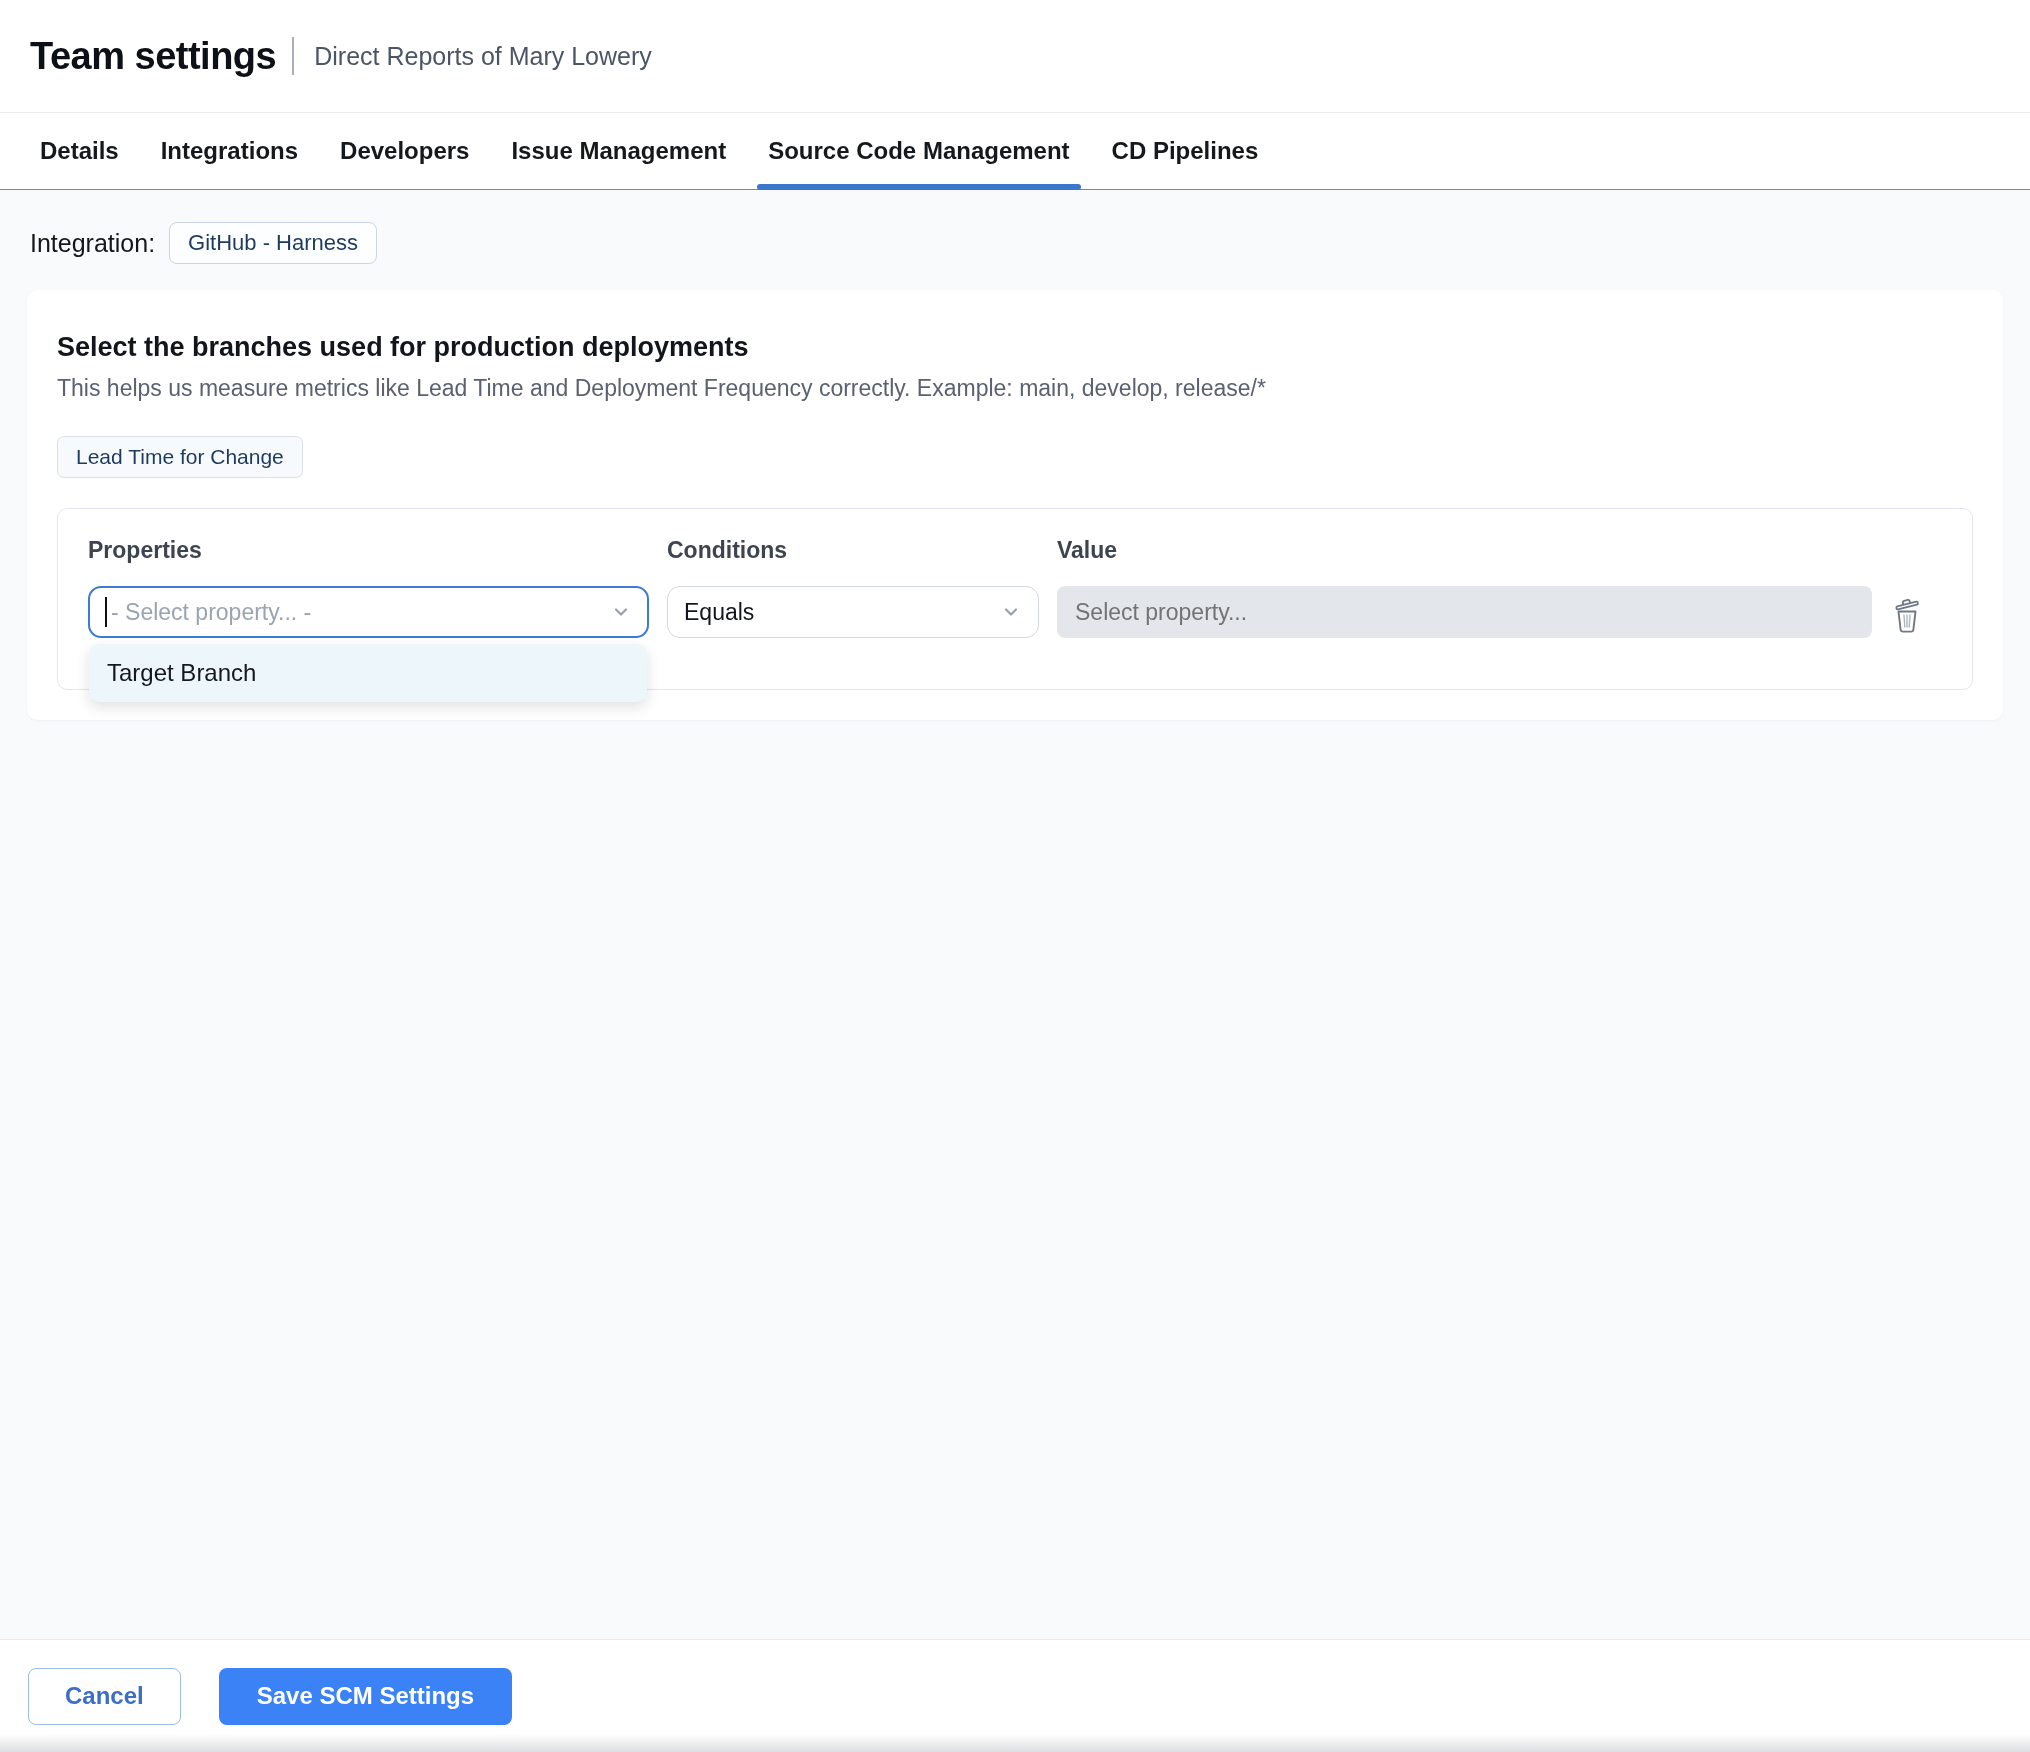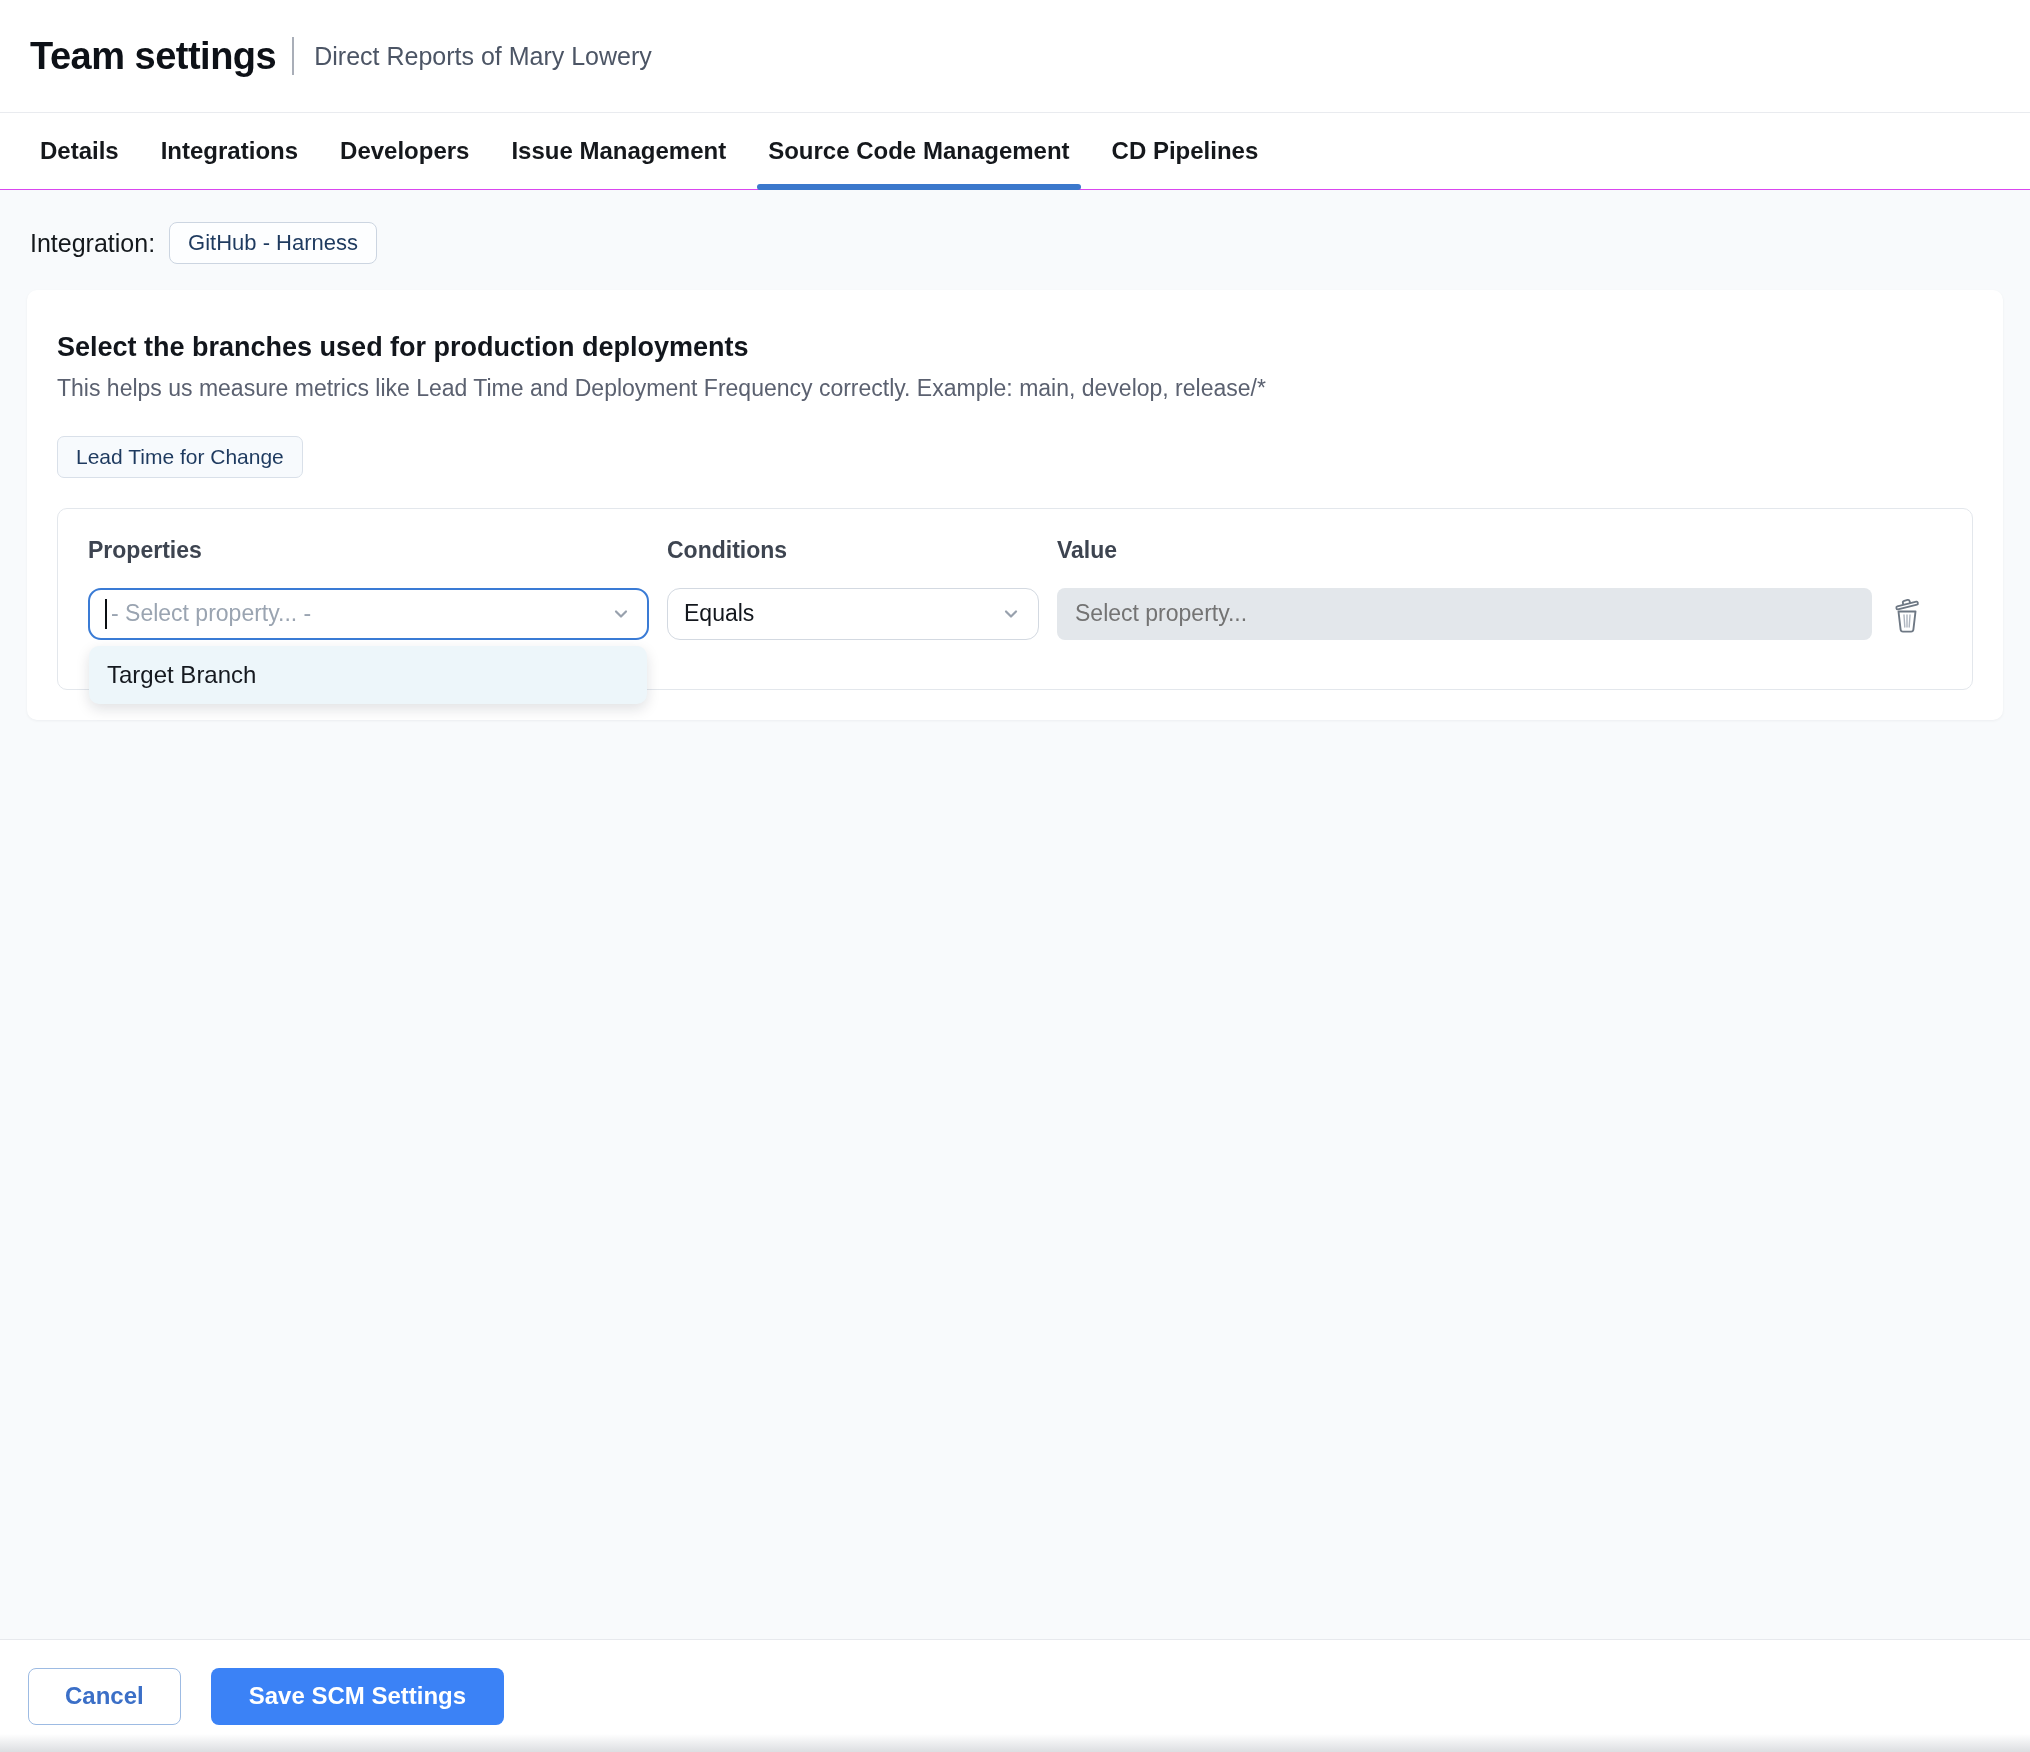--- a/index.html
+++ b/index.html
@@ -24,21 +24,21 @@
   .integration-label { font-size:25px; color:#14181c; }
   .integration-chip { margin-left:14px; padding:7px 18px; border:1px solid #ccd5e1; border-radius:8px; background:#fdfeff; font-size:22px; color:#1e3a5f; cursor:pointer; }
 
   .card { margin-top:26px; background:#ffffff; border-radius:10px; box-shadow:0 1px 3px rgba(16,24,40,0.05); padding:42px 30px 30px 30px; }
   .card-heading { font-size:27px; font-weight:700; color:#12161c; }
   .card-description { margin-top:12px; font-size:23px; color:#5b6170; }
   .metric-chip { display:inline-block; margin-top:34px; padding:8px 18px; border:1px solid #d9e0e9; border-radius:7px; background:#f7fafd; font-size:21px; color:#1e3a5f; cursor:pointer; }
 
   
   .rule-box { margin-top:30px; border:1px solid #e3e7ec; border-radius:10px; background:#ffffff; padding:28px 30px 48px 30px; }
-  .rule-grid { display:flex; align-items:center; }
+  .rule-grid { display:flex; align-items:flex-start; }
   .col-prop { width:561px; flex:0 0 auto; margin-right:18px; position:relative; }
   .col-cond { width:372px; flex:0 0 auto; margin-right:18px; }
   .col-val  { flex:1 1 auto; }
   .col-trash { flex:0 0 auto; width:70px; display:flex; justify-content:center; }
   .col-label { font-size:23px; font-weight:700; color:#3d4450; margin-bottom:22px; }
   .col-label.spacer { visibility:hidden; }
 
   .select { height:52px; display:flex; align-items:center; background:#ffffff; border:1px solid #d3d9e1; border-radius:13px; padding:0 16px; cursor:pointer; }
   .select.focused { border:2px solid #3a7bd5; padding:0 15px; }
   .text-caret { width:2px; height:30px; background:#0b0e12; margin-right:4px; flex:0 0 auto; }
@@ -48,21 +48,21 @@
 
   .value-input { height:52px; display:flex; align-items:center; background:#e3e7eb; border-radius:8px; padding:0 18px; }
   .value-input .placeholder { font-size:23px; color:#737373; }
 
   .trash-btn { margin-top:8px; background:none; border:none; cursor:pointer; padding:2px; }
 
   .dropdown-panel { position:absolute; top:calc(100% + 6px); left:1px; width:558px; background:#edf6fa; border-radius:10px; box-shadow:0 5px 14px rgba(16,24,40,0.13); z-index:5; overflow:hidden; }
   .dropdown-option { height:58px; display:flex; align-items:center; padding:0 18px; font-size:24px; color:#15191f; cursor:pointer; }
 
   
-  .footer-bar { flex:0 0 auto; height:113px; background:#ffffff; border-top:1px solid #e7e9ed; display:flex; align-items:center; padding:0 28px; gap:30px; }
+  .footer-bar { flex:0 0 auto; height:113px; background:#ffffff; border-top:1px solid #e7e9ed; display:flex; align-items:center; padding:0 28px; gap:38px; }
   .btn { height:57px; border-radius:8px; font-family:"Liberation Sans",sans-serif; font-size:24px; font-weight:700; cursor:pointer; }
   .btn-cancel { background:#ffffff; border:1.5px solid #9dbbe3; color:#3b6fc7; padding:0 36px; }
   .btn-save { background:#3b82f6; border:none; color:#ffffff; padding:0 38px; }
 
   .bottom-fade { position:absolute; left:0; right:0; bottom:0; height:18px; background:linear-gradient(to bottom, rgba(222,224,227,0), #dcdee1); pointer-events:none; }
 </style>
 </head>
 <body>
 
 <div class="app">

